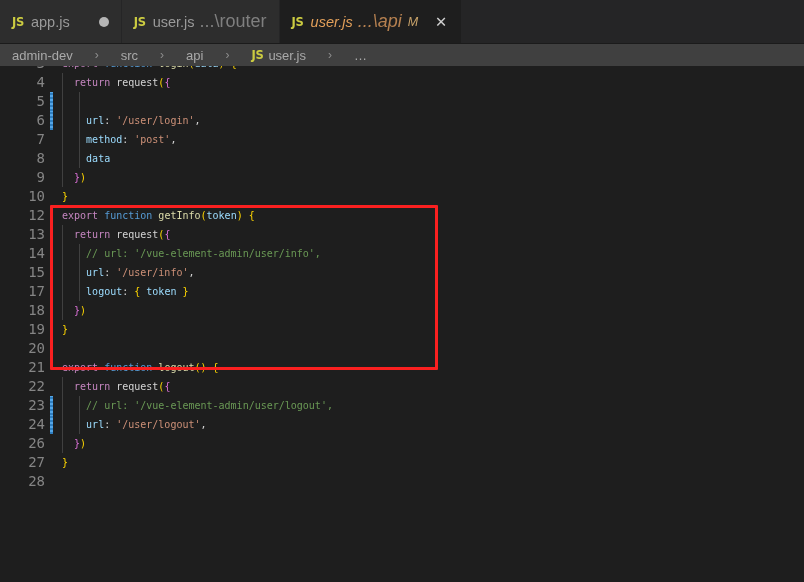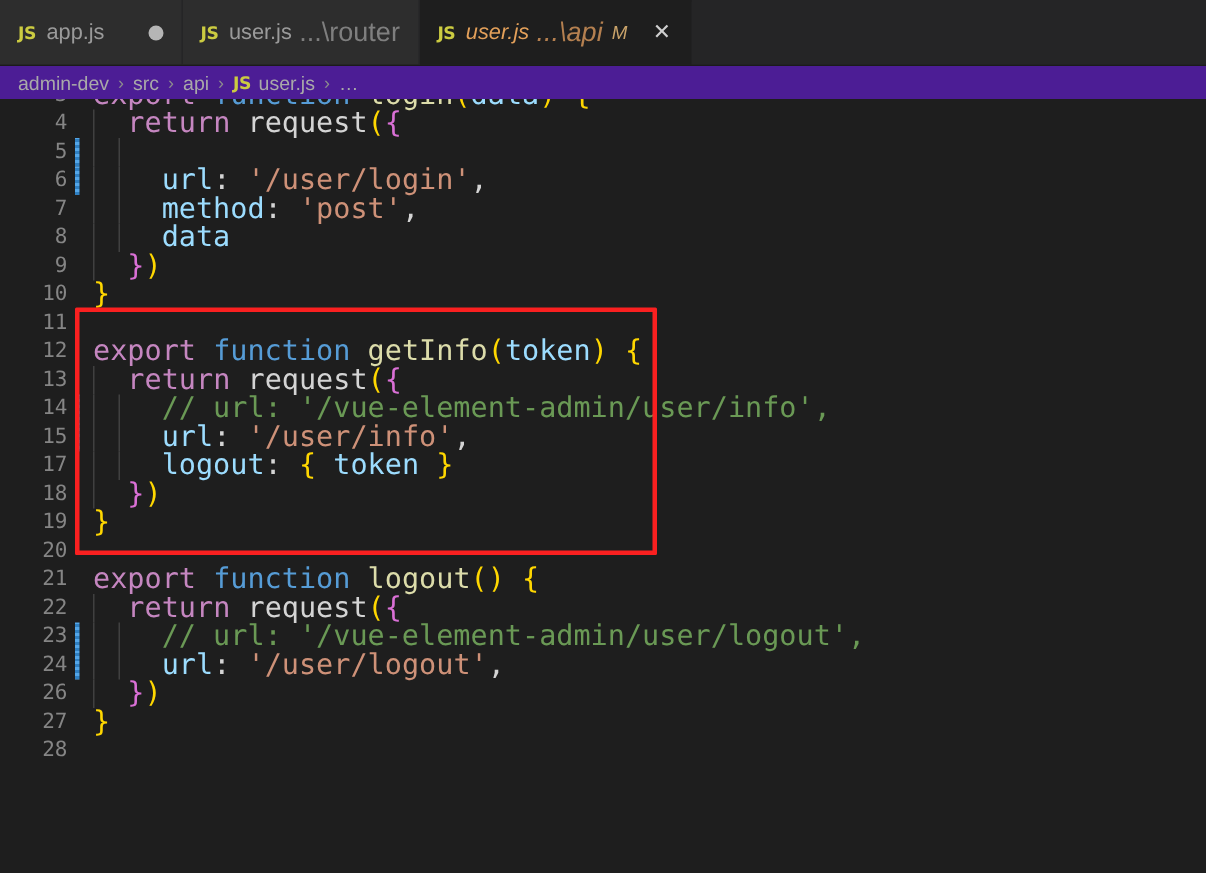--- a/index.html
+++ b/index.html
@@ -91,27 +91,27 @@
     flex: none;
   }
   .tabbar-filler {
     flex: 1;
     background: #252526;
   }
 
   
   .breadcrumbs {
     height: 22px;
-    background: #4c1d95;
+    background: #404040;
     display: flex;
     align-items: center;
     padding-left: 10px;
     font-size: 13px;
     color: #a9a9a9;
-    gap: 0;
+    gap: 16px;
     white-space: nowrap;
     overflow: hidden;
   }
   .crumb {
     padding: 0 2px;
     cursor: pointer;
     display: inline-flex;
     align-items: center;
     gap: 5px;
   }
@@ -163,21 +163,21 @@
     background: repeating-linear-gradient(
       0deg,
       #2f7fc1 0px, #2f7fc1 2px,
       #54a6e8 2px, #54a6e8 4px
     );
   }
   .code {
     padding-left: 17px;
     white-space: pre;
     font-family: "DejaVu Sans Mono", monospace;
-    font-size: 19px;
+    font-size: 10px;
     color: #d4d4d4;
     flex: 1;
     position: relative;
   }
   
   .code::before,
   .code.ind2::after {
     content: "";
     position: absolute;
     top: 0; height: 19px;
@@ -281,24 +281,20 @@
       </div>
       <div class="row">
         <div class="lineno">9</div>
         <div class="code ind1"><span class="pl">  </span><span class="p2">}</span><span class="p1">)</span></div>
       </div>
       <div class="row">
         <div class="lineno">10</div>
         <div class="code ind0"><span class="p1">}</span></div>
       </div>
       <div class="row">
-        <div class="lineno">11</div>
-        <div class="code ind0"></div>
-      </div>
-      <div class="row">
         <div class="lineno">12</div>
         <div class="code ind0"><span class="kw">export</span><span class="pl"> </span><span class="kw2">function</span><span class="pl"> </span><span class="fn">getInfo</span><span class="p1">(</span><span class="var">token</span><span class="p1">)</span><span class="pl"> </span><span class="p1">{</span></div>
       </div>
       <div class="row">
         <div class="lineno">13</div>
         <div class="code ind1"><span class="pl">  </span><span class="kw">return</span><span class="pl"> </span><span class="pl">request</span><span class="p1">(</span><span class="p2">{</span></div>
       </div>
       <div class="row">
         <div class="lineno">14</div>
         <div class="gutter-mark modified"></div>

